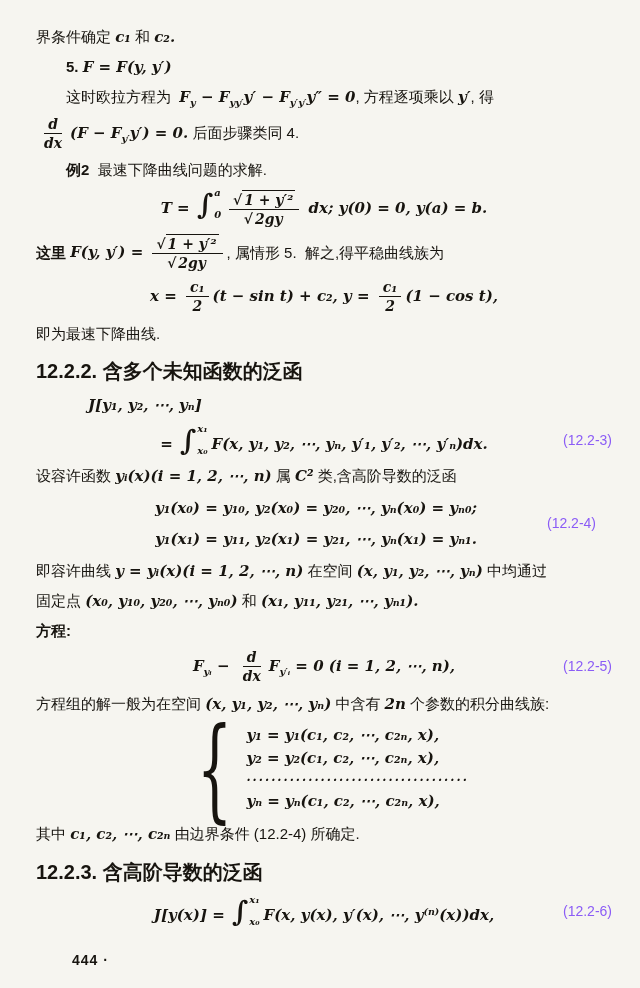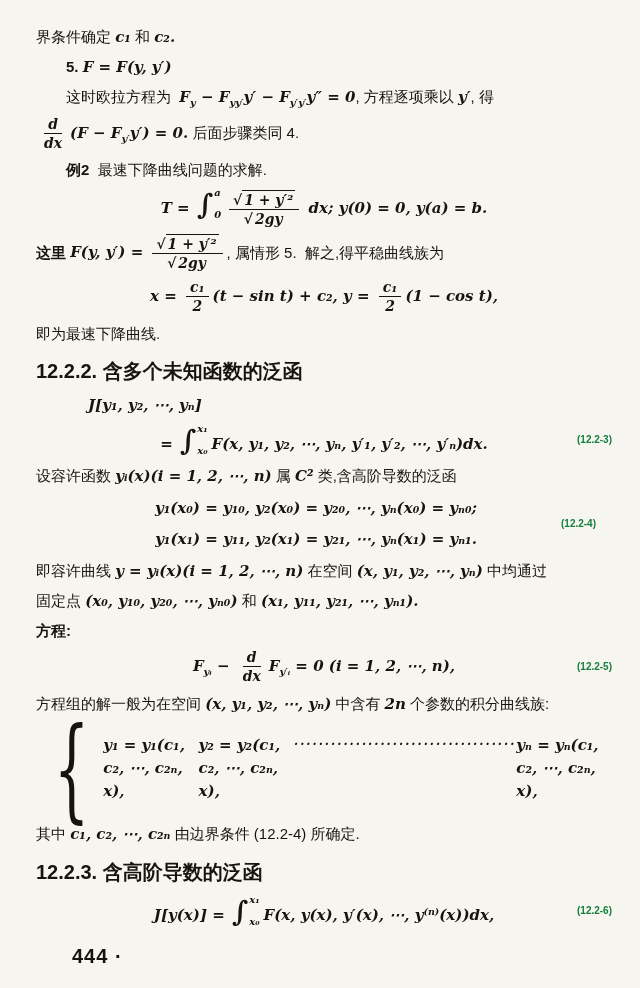--- a/index.html
+++ b/index.html
@@ -38,22 +38,22 @@
   
   .eq {
     display: flex; justify-content: center; align-items: center;
     position: relative;
     margin: 4px 0 9px 0;
     min-height: 26px;
   }
   .eq .tag, .tag {
     position: absolute; right: 0;
     font-family: "Liberation Sans", sans-serif;
-    font-style: normal; font-weight: 700; font-size: 10px;
-    color: #15803d;
+    font-style: normal; font-weight: 400; font-size: 14px;
+    color: #8b5cf6;
   }
   .eqgroup { position: relative; margin: 2px 16px 8px 0; }
   .eqgroup .eq { margin: 0 0 5px 0; }
   .eqgroup .tag { top: 50%; transform: translateY(-50%); right: 0; }
 
   
   .frac {
     display: inline-flex; flex-direction: column; align-items: center;
     vertical-align: middle; margin: 0 4px; line-height: 1.15;
     font-size: 93%;
@@ -83,27 +83,27 @@
   
   .sys { display: flex; justify-content: center; align-items: center; margin: 2px 0 8px 0; }
   .brace {
     font-family: "DejaVu Serif", serif; font-weight: 400;
     font-size: 112px; line-height: 92px;
     display: inline-block;
     transform: scaleX(0.5);
     transform-origin: center;
     margin-right: -4px;
   }
-  .sysrows { display: flex; }
+  .sysrows { display: flex; flex-direction: column; }
   .sysrow { line-height: 23px; }
   .sysrow.dots { letter-spacing: 2px; font-size: 12px; line-height: 20px; }
 
   .footer {
     position: absolute; left: 72px; bottom: 20px;
-    font-weight: 700; font-size: 20px; letter-spacing: 1px;
+    font-weight: 700; font-size: 14px; letter-spacing: 1px;
   }
 </style>
 </head>
 <body>
 
 <div class="page">
 
   <div class="ln"><span class="seg seg-text">界条件确定 </span><span class="seg seg-math">c₁</span><span class="seg seg-text"> 和 </span><span class="seg seg-math">c₂.</span></div>
   <div class="ln ind"><span class="seg seg-bold">5. </span><span class="seg seg-math">F = F(y, y′)</span></div>
   <div class="ln ind"><span class="seg seg-text">这时欧拉方程为  </span><span class="seg seg-math">F<sub>y</sub> − F<sub>yy′</sub>y′ − F<sub>y′y′</sub>y″ = 0</span><span class="seg seg-text">, 方程逐项乘以 </span><span class="seg seg-math">y′</span><span class="seg seg-text">, 得</span></div>

